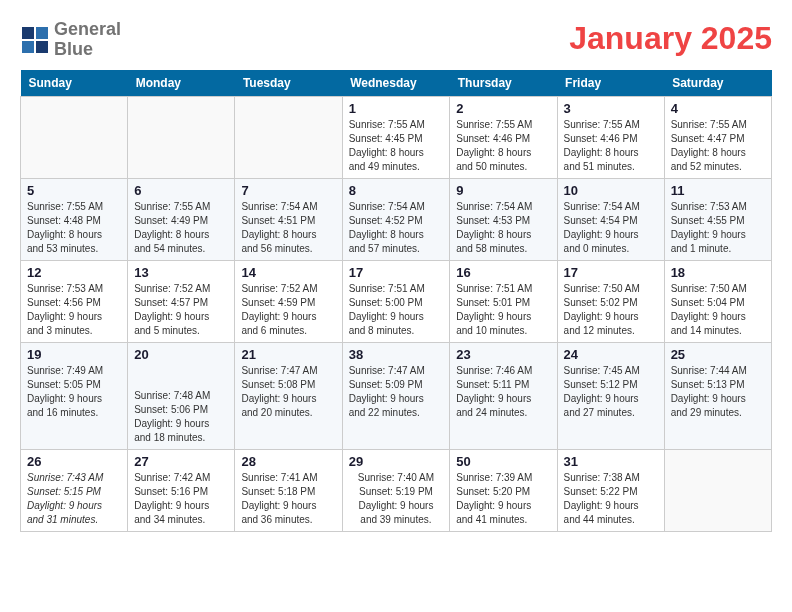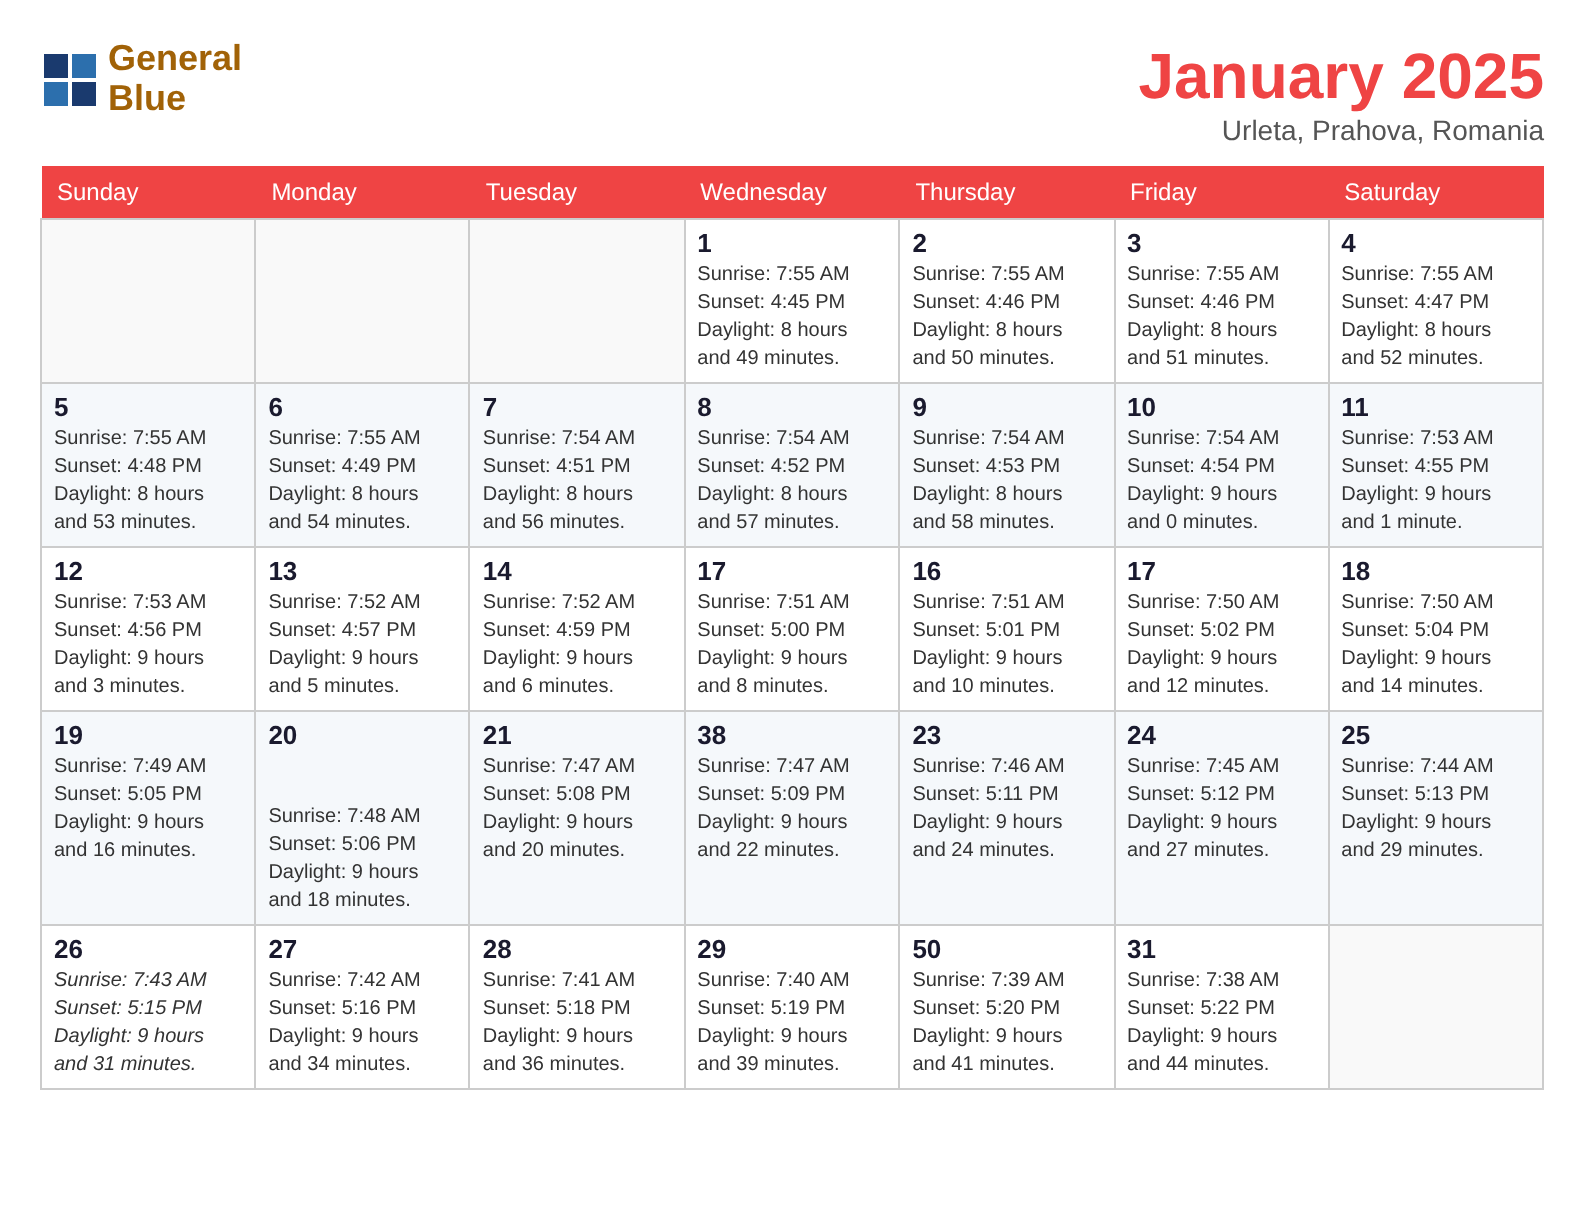--- a/index.html
+++ b/index.html
@@ -20,21 +20,21 @@
       display: flex;
       align-items: center;
     }
     .logo-text {
       font-size: 18px;
       font-weight: bold;
       color: #1a1a2e;
       line-height: 1.1;
     }
     .logo-text span {
-      color: #a16207;
+      color: #737373;
     }
     .logo-icon {
       width: 30px;
       height: 30px;
       margin-right: 4px;
     }
     .title-area {
       text-align: right;
     }
     .month-title {
@@ -45,26 +45,26 @@
     .location-title {
       font-size: 14px;
       color: #555;
     }
     table {
       width: 100%;
       border-collapse: collapse;
       font-size: 11px;
     }
     th {
-      background-color: #ef4444;
+      background-color: #0369a1;
       color: #fff;
       text-align: left;
       padding: 6px 8px;
       font-size: 12px;
-      font-weight: normal;
+      font-weight: bold;
     }
     td {
       border: 1px solid #ccc;
       vertical-align: top;
       padding: 4px 6px;
       width: 108px;
       min-height: 80px;
       background: #fff;
     }
     td.empty {
@@ -101,21 +101,20 @@
     </svg>
     <div>
       <div class="logo-text">
         <span>General</span><br>
         <span>Blue</span>
       </div>
     </div>
   </div>
   <div class="title-area">
     <div class="month-title">January 2025</div>
-    <div class="location-title">Urleta, Prahova, Romania</div>
   </div>
 </div>
 
 <table>
   <thead>
     <tr>
     <th>Sunday</th>
         <th>Monday</th>
         <th>Tuesday</th>
         <th>Wednesday</th>
@@ -328,21 +327,21 @@
         </td>
         <td>
           <div class="day-num">28</div>
           <div class="day-detail" style="white-space: pre-line;">Sunrise: 7:41 AM
 Sunset: 5:18 PM
 Daylight: 9 hours
 and 36 minutes.</div>
         </td>
         <td>
           <div class="day-num">29</div>
-          <div class="day-detail" style="white-space: pre-line;">Sunrise: 7:40 AM
+          <div class="day-detail" style="white-space: pre-line; text-align: center;">Sunrise: 7:40 AM
 Sunset: 5:19 PM
 Daylight: 9 hours
 and 39 minutes.</div>
         </td>
         <td>
           <div class="day-num">50</div>
           <div class="day-detail" style="white-space: pre-line;">Sunrise: 7:39 AM
 Sunset: 5:20 PM
 Daylight: 9 hours
 and 41 minutes.</div>

